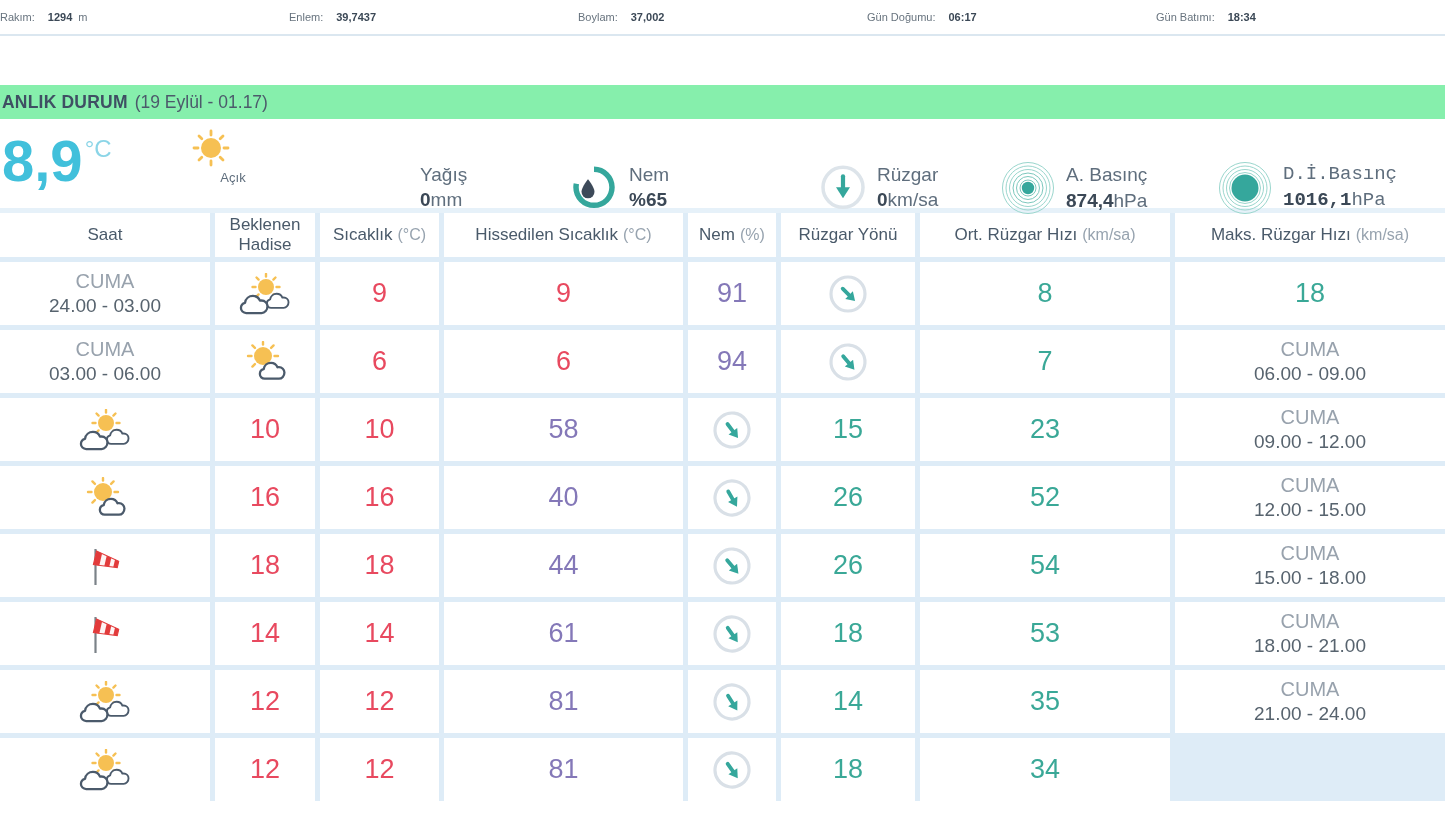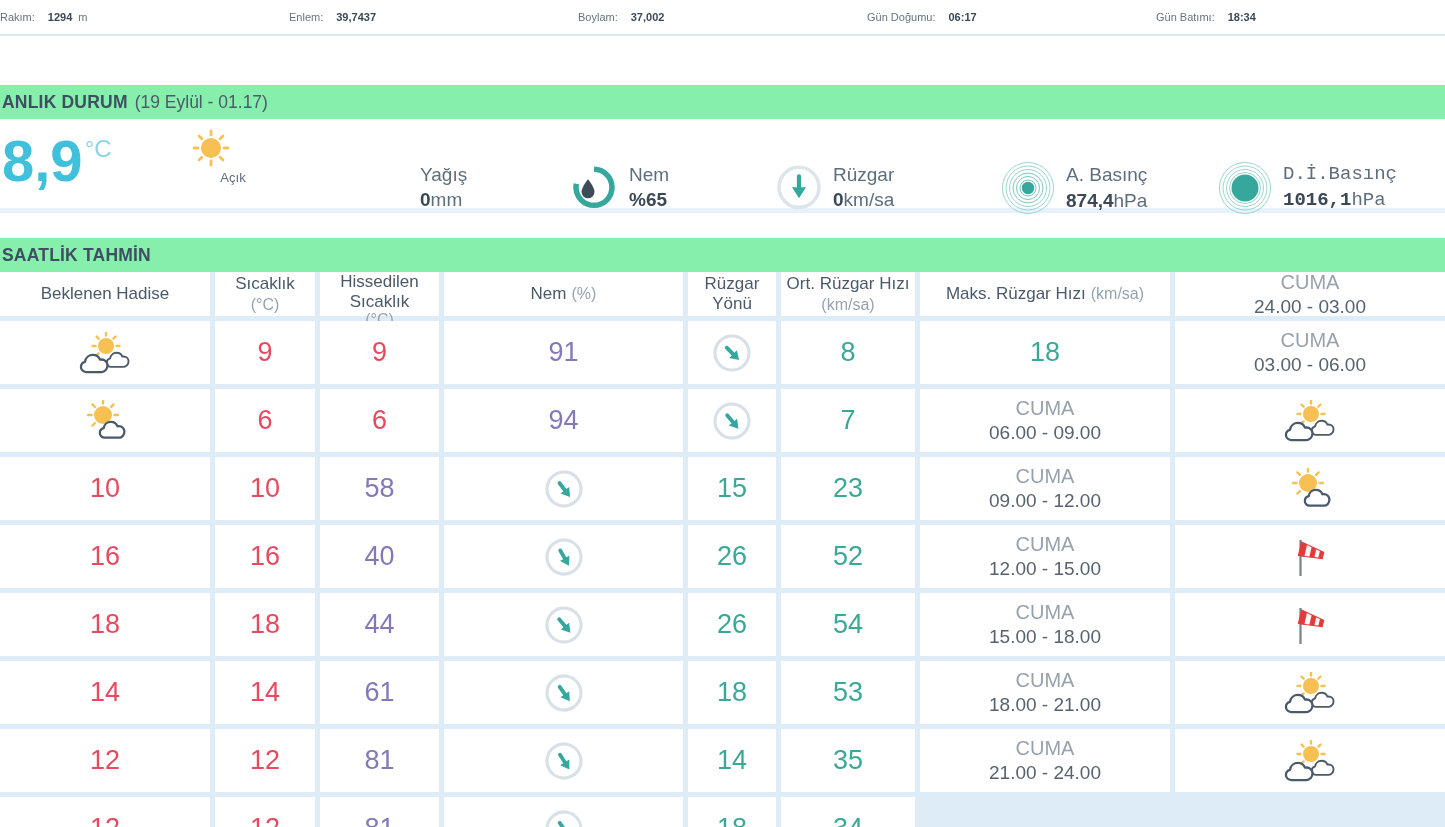--- a/index.html
+++ b/index.html
@@ -34,21 +34,21 @@
   .temp-block { position:absolute; left:2px; top:10px; display:flex; }
   .temp-val { font-size:58px; line-height:1.1; color:#41c0db;font-weight:bold; }
   .temp-unit { font-size:24px; color:#8bd5e7; margin-top:6px; margin-left:2px; }
   .cond-block { position:absolute; left:188px; width:90px; top:7px; text-align:center; }
   .cond-label { display:block; font-size:13px; color:#5f6e7d; margin-top:-2px; }
   .metric { position:absolute; top:50%; transform:translateY(-50%); display:flex; align-items:center; gap:11px;margin-top:24px; }
   .metric .mtext { display:flex; flex-direction:column; line-height:1.35; font-size:19px; }
   .metric .mlabel { color:#5f6e7d; }
   .metric .mline  { color:#5f6e7d; }
   .metric .mprefix, .metric .mvalue { font-weight:bold; color:#3b4856; }
-  .m-0 { left:420px; } .m-1 { left:570px; } .m-2 { left:776px; } .m-3 { left:1001px; } .m-4 { left:1218px;font-family:Liberation Mono, monospace; }
+  .m-0 { left:420px; } .m-1 { left:570px; } .m-2 { left:820px; } .m-3 { left:1001px; } .m-4 { left:1218px;font-family:Liberation Mono, monospace; }
   .micon { display:flex; align-items:center; }
   .micon:empty { display:none; }
 
   
   .forecast-grid {
     display:grid; width:1445px;
     grid-template-columns:210px 100px 119px 239px 88px 134px 250px 1fr;
     grid-template-rows:44px repeat(8, 63px);
     gap:5px; background:#deecf7;
   }
@@ -200,26 +200,27 @@
     <circle cx="27" cy="27" r="13.5" fill="#35a79c"></circle>
   </svg>
 </span>
       <span class="mtext">
         <span class="mlabel">D.İ.Basınç</span>
         <span class="mline"><span class="mprefix"></span><span class="mvalue">1016,1</span><span class="munit">hPa</span></span>
       </span>
     </div>
   </section>
 
-  <section class="section-bar">
-    <span class="stitle">SAATLİK TAHMİN</span>
-  </section>
 
   <section class="forecast-grid">
 
+      <div class="cell hcell">
+        <span class="hlabel">Saat</span>
+
+      </div>
 
       <div class="cell hcell">
         <span class="hlabel">Beklenen Hadise</span>
 
       </div>
 
       <div class="cell hcell">
         <span class="hlabel">Sıcaklık</span>
         <span class="hunit">(°C)</span>
       </div>

